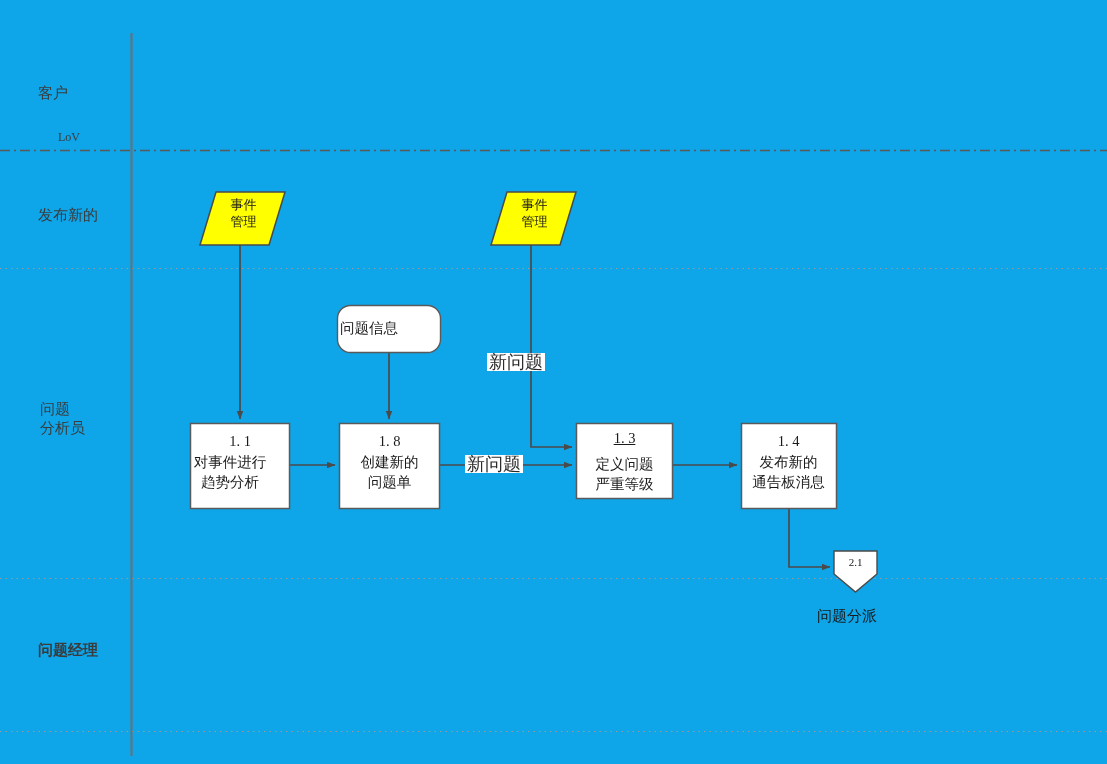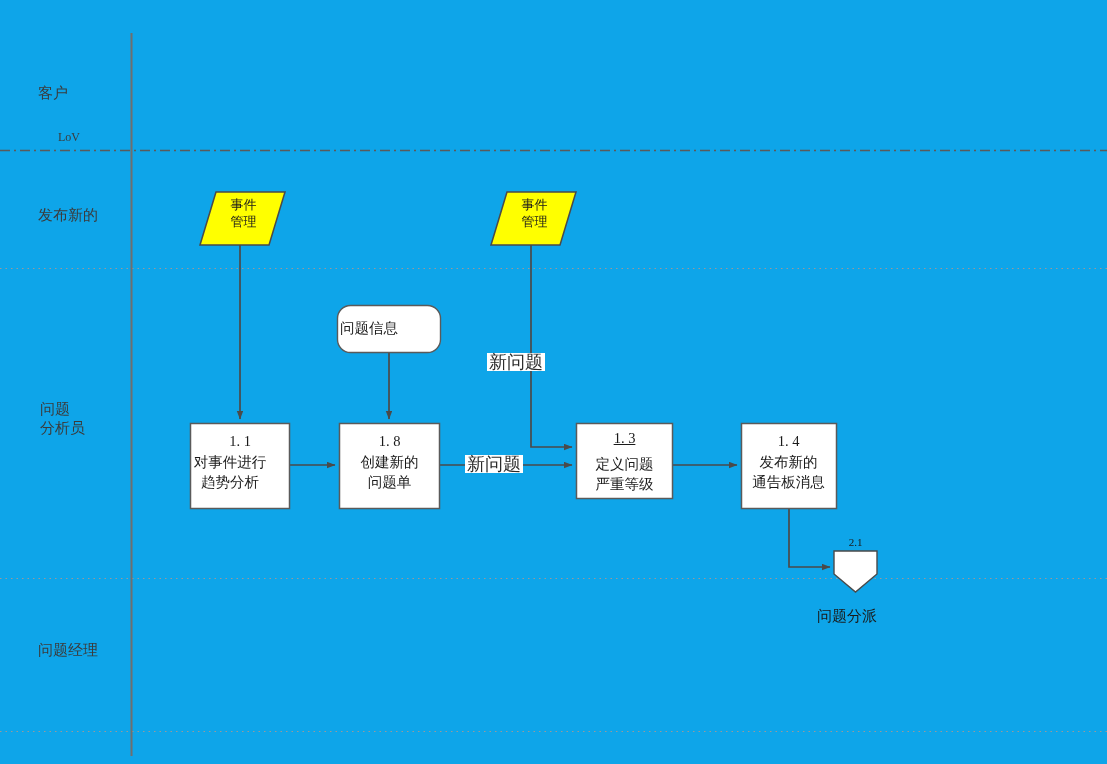--- a/index.html
+++ b/index.html
@@ -133,21 +133,21 @@
 
   <div class="lane-label" style="left:38px; top:84px;">客户</div>
 
   <div class="lov-label" style="left:58px; top:130px;">LoV</div>
 
   <div class="lane-label" style="left:38px; top:206px;">发布新的</div>
 
   <div class="lane-label" style="left:40px; top:400px;">问题
 分析员</div>
 
-  <div class="lane-label" style="left:38px; top:641px;">问题经理</div>
+  <div class="lane-label" style="left:38px; top:641px;font-weight:bold;">问题经理</div>
 
   <div class="node-text small" style="left:206px; top:196px; width:75px;">事件
 管理</div>
 
   <div class="node-text small" style="left:497px; top:196px; width:75px;">事件
 管理</div>
 
   <div class="node-text pill" style="left:317px; top:319px; width:104px;">问题信息</div>
 
   <div class="node-text" style="left:190px; top:431px; width:100px;">1. 1</div>
@@ -159,20 +159,20 @@
 问题单</div>
 
   <div class="node-text" style="left:576px; top:428px; width:97px;text-decoration:underline;">1. 3</div>
   <div class="node-text" style="left:576px; top:454px; width:97px;">定义问题
 严重等级</div>
 
   <div class="node-text" style="left:738px; top:431px; width:101px;">1. 4</div>
   <div class="node-text" style="left:736px; top:452px; width:105px;">发布新的
 通告板消息</div>
 
-  <div class="node-text conn" style="left:834px; top:536px; width:43px;">2.1</div>
+  <div class="node-text conn" style="left:834px; top:556px; width:43px;">2.1</div>
   <div class="conn-caption" style="left:817px; top:606px;">问题分派</div>
 
   <div class="edge-label" style="left:465px; top:455px;">新问题</div>
 
   <div class="edge-label" style="left:487px; top:353px;">新问题</div>
 
 </div>
 
 </body></html>

